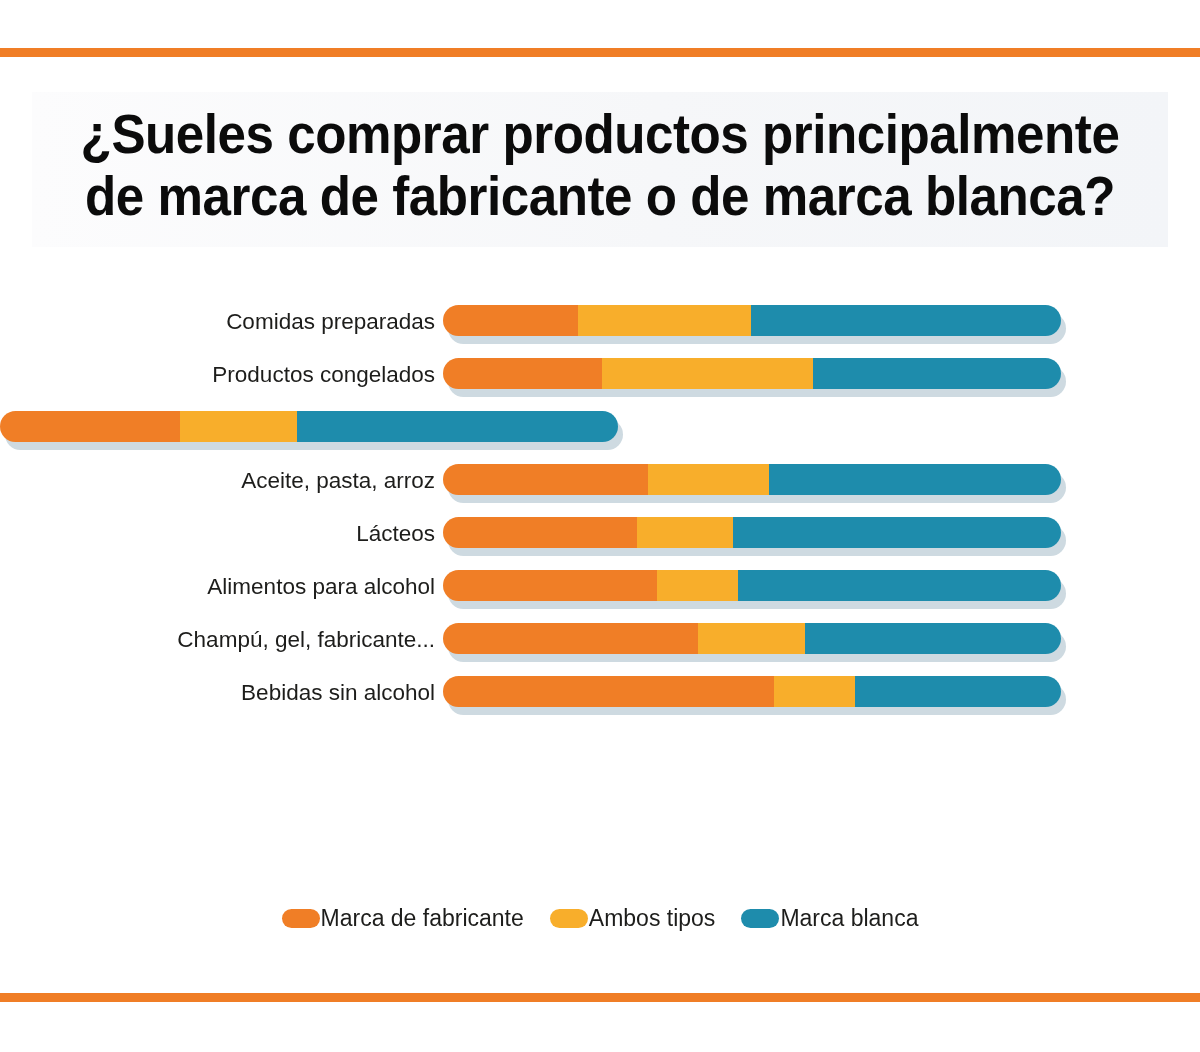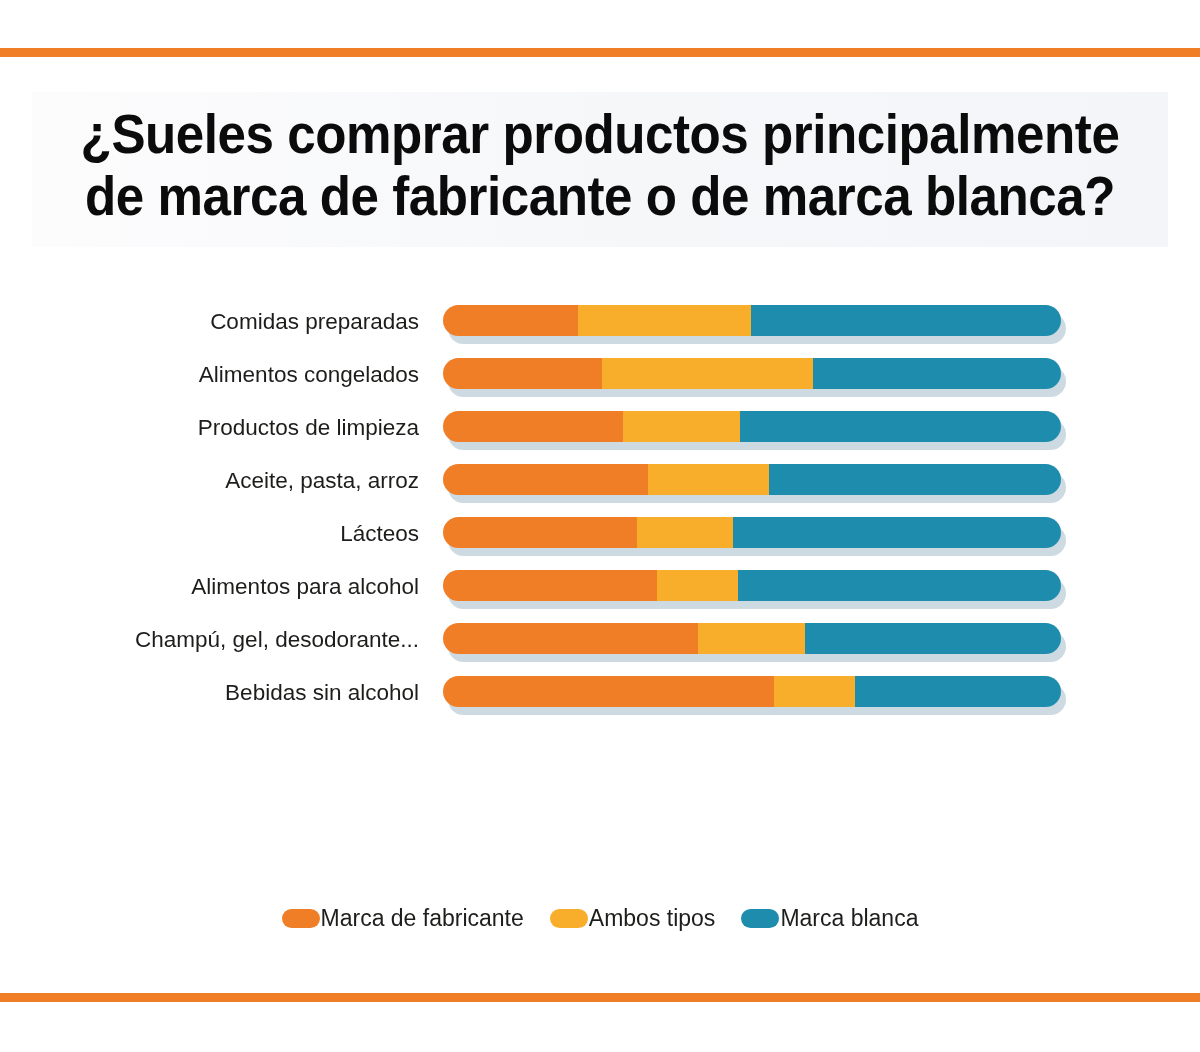--- a/index.html
+++ b/index.html
@@ -60,21 +60,21 @@
     width: 1200px;
   }
   .row {
     position: relative;
     height: 53px;
     display: flex;
     align-items: center;
   }
   .row-label {
     width: 443px;
-    padding-right: 24px;
+    padding-right: 8px;
     box-sizing: border-box;
     text-align: right;
     font-size: 22.5px;
     color: #1d1d1b;
     font-family: "Liberation Sans", sans-serif;
     white-space: nowrap;
   }
   .bar-wrap {
     position: relative;
     width: 618px;
@@ -146,32 +146,31 @@
       <div class="bar-wrap">
         <div class="bar-shadow"></div>
         <div class="bar">
           <div class="seg seg-a" style="width: 21.8%; background: rgb(240, 126, 38);"></div>
           <div class="seg seg-b" style="width: 28%; background: rgb(248, 174, 43);"></div>
           <div class="seg seg-c" style="width: 50.2%; background: rgb(30, 140, 172);"></div>
         </div>
       </div>
     </div>
     <div class="row">
-      <div class="row-label">Alimentos congelados</div>
+      <div class="row-label">Productos congelados</div>
       <div class="bar-wrap">
         <div class="bar-shadow"></div>
         <div class="bar">
           <div class="seg seg-a" style="width: 25.7%; background: rgb(240, 126, 38);"></div>
           <div class="seg seg-b" style="width: 34.1%; background: rgb(248, 174, 43);"></div>
           <div class="seg seg-c" style="width: 40.2%; background: rgb(30, 140, 172);"></div>
         </div>
       </div>
     </div>
     <div class="row">
-      <div class="row-label">Productos de limpieza</div>
       <div class="bar-wrap">
         <div class="bar-shadow"></div>
         <div class="bar">
           <div class="seg seg-a" style="width: 29.1%; background: rgb(240, 126, 38);"></div>
           <div class="seg seg-b" style="width: 18.9%; background: rgb(248, 174, 43);"></div>
           <div class="seg seg-c" style="width: 52%; background: rgb(30, 140, 172);"></div>
         </div>
       </div>
     </div>
     <div class="row">
@@ -201,21 +200,21 @@
       <div class="bar-wrap">
         <div class="bar-shadow"></div>
         <div class="bar">
           <div class="seg seg-a" style="width: 34.6%; background: rgb(240, 126, 38);"></div>
           <div class="seg seg-b" style="width: 13.2%; background: rgb(248, 174, 43);"></div>
           <div class="seg seg-c" style="width: 52.2%; background: rgb(30, 140, 172);"></div>
         </div>
       </div>
     </div>
     <div class="row">
-      <div class="row-label">Champú, gel, desodorante...</div>
+      <div class="row-label">Champú, gel, fabricante...</div>
       <div class="bar-wrap">
         <div class="bar-shadow"></div>
         <div class="bar">
           <div class="seg seg-a" style="width: 41.2%; background: rgb(240, 126, 38);"></div>
           <div class="seg seg-b" style="width: 17.4%; background: rgb(248, 174, 43);"></div>
           <div class="seg seg-c" style="width: 41.4%; background: rgb(30, 140, 172);"></div>
         </div>
       </div>
     </div>
     <div class="row">

